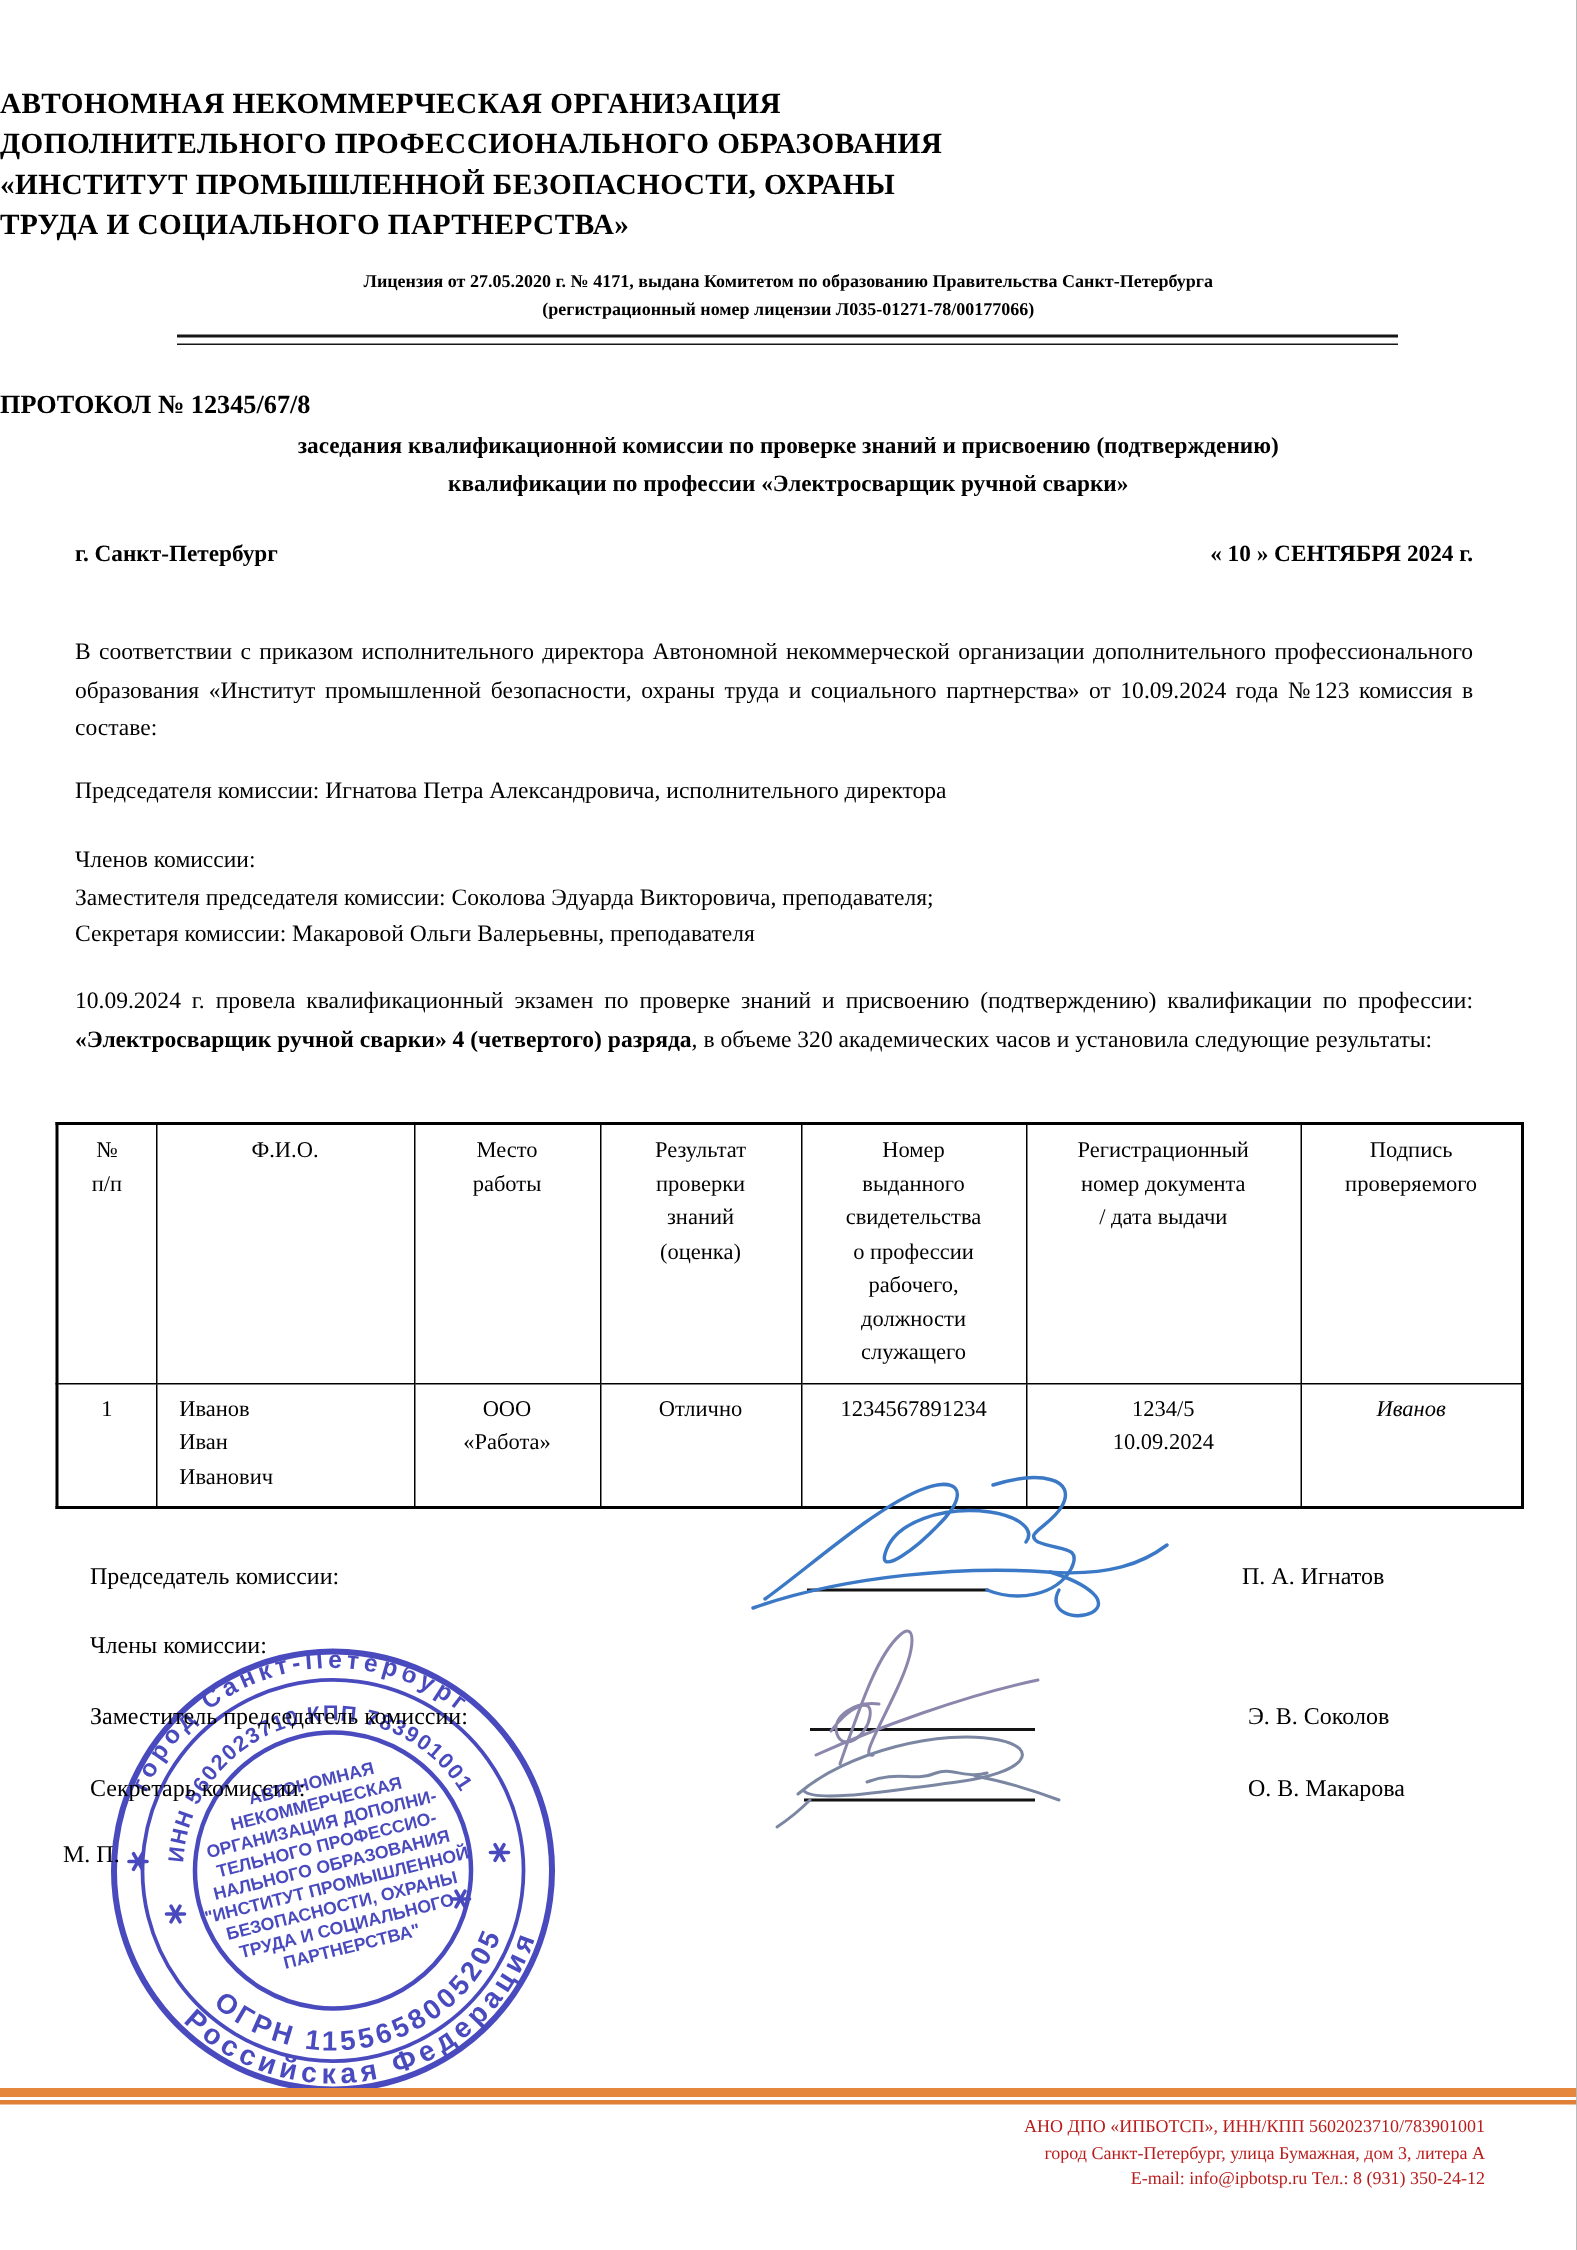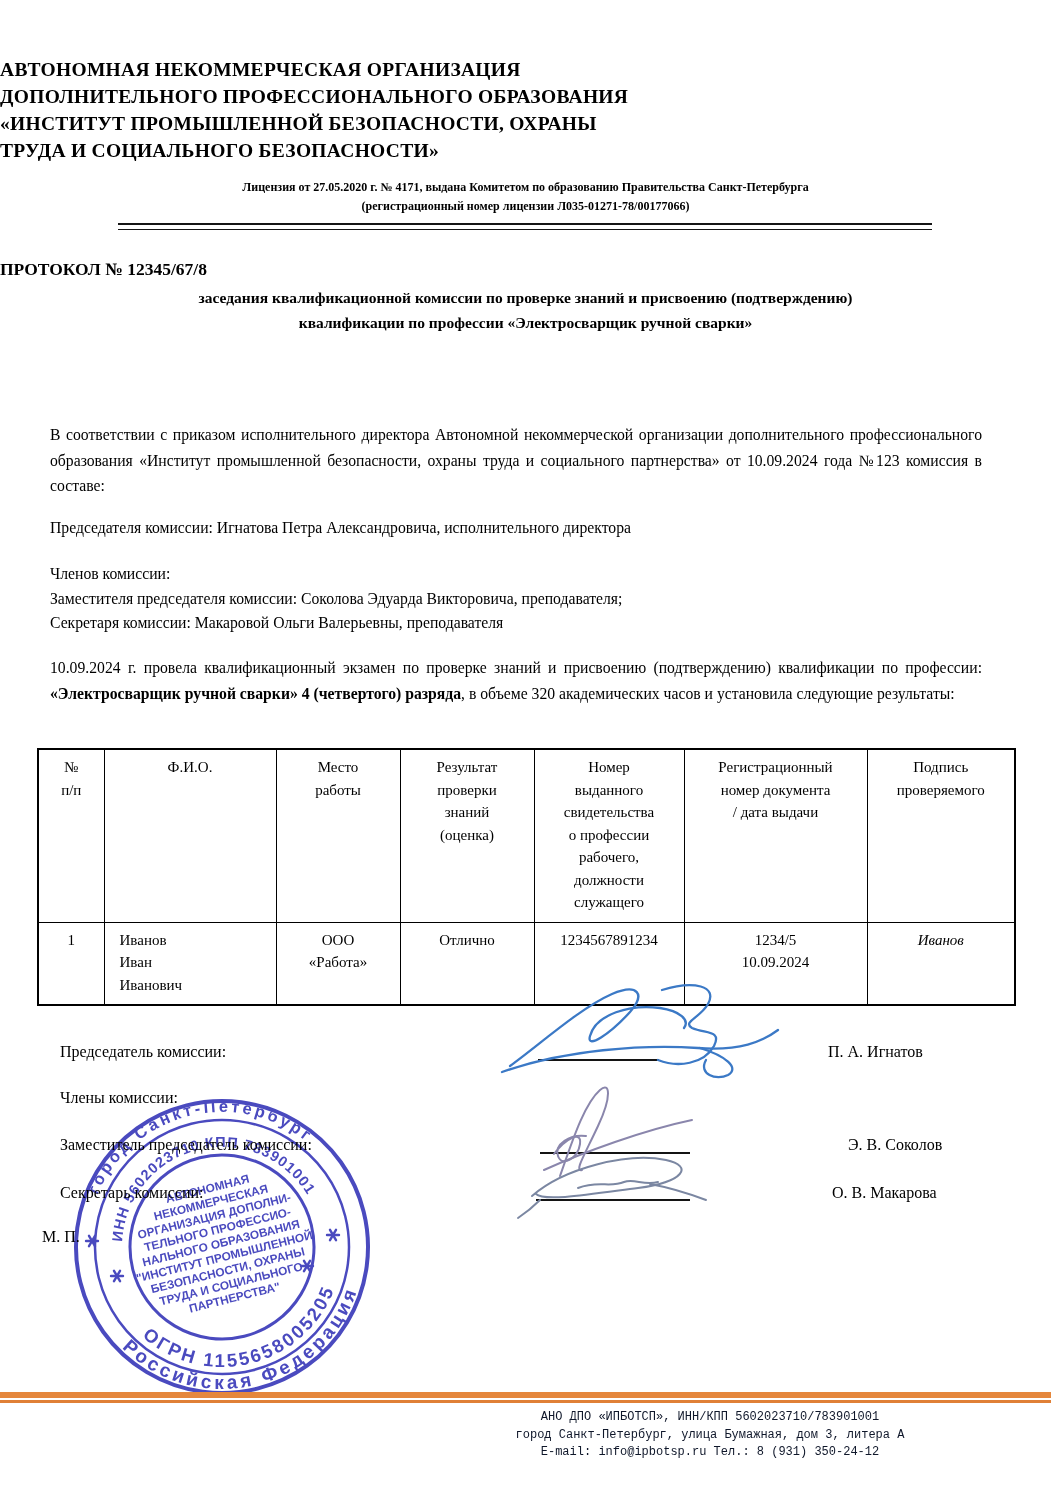--- a/index.html
+++ b/index.html
@@ -47,44 +47,48 @@
   .sig-label{font-size:16px;}
   .sig-name{font-size:16px;}
   .sig-line{height:2px;background:#141414;}
   .sgn{pointer-events:none;}
   
   .stamp{top:1094px;left:69px;mix-blend-mode:multiply;opacity:.93;}
   .stamp text{font-family:"Liberation Sans", sans-serif;font-weight:bold;fill:#3c3cba;}
   
   .stripe1{top:1392px;left:0;width:1051px;height:6px;background:#e5873c;}
   .stripe2{top:1400px;left:0;width:1051px;height:3px;background:#e08036;}
-  .footer-block{top:1409px;right:61px;width:560px;text-align:center;
-    font-family:Liberation Mono, monospace;font-size:12px;line-height:17.5px;color:#0f172a;}
+  .footer-block{top:1409px;right:61px;width:560px;text-align:right;
+    font-family:Liberation Serif, serif;font-size:12px;line-height:17.5px;color:#b91c1c;}
 </style>
 </head>
 <body>
 
 <div class="page">
 
   <div class="abs org-header">
     <div>АВТОНОМНАЯ НЕКОММЕРЧЕСКАЯ ОРГАНИЗАЦИЯ</div>
     <div>ДОПОЛНИТЕЛЬНОГО ПРОФЕССИОНАЛЬНОГО ОБРАЗОВАНИЯ</div>
     <div>«ИНСТИТУТ ПРОМЫШЛЕННОЙ БЕЗОПАСНОСТИ, ОХРАНЫ</div>
-    <div>ТРУДА И СОЦИАЛЬНОГО БЕЗОПАСНОСТИ»</div>
+    <div>ТРУДА И СОЦИАЛЬНОГО ПАРТНЕРСТВА»</div>
   </div>
   <div class="abs license">
     <div>Лицензия от 27.05.2020 г. № 4171, выдана Комитетом по образованию Правительства Санкт-Петербурга</div>
     <div>(регистрационный номер лицензии Л035-01271-78/00177066)</div>
   </div>
   <div class="abs header-rule"></div>
 
   <div class="abs protocol-title">ПРОТОКОЛ № 12345/67/8</div>
   <div class="abs subtitle">
     <div>заседания квалификационной комиссии по проверке знаний и присвоению (подтверждению)</div>
     <div>квалификации по профессии «Электросварщик ручной сварки»</div>
+  </div>
+  <div class="abs city-date">
+    <span>г. Санкт-Петербург</span>
+    <span>« 10 » СЕНТЯБРЯ 2024 г.</span>
   </div>
 
   <div class="abs para p1">В соответствии с приказом исполнительного директора Автономной некоммерческой организации дополнительного профессионального образования «Институт промышленной безопасности, охраны труда и социального партнерства» от 10.09.2024 года №123 комиссия в составе:</div>
   <div class="abs line-single l-chair">Председателя комиссии: Игнатова Петра Александровича, исполнительного директора</div>
   <div class="abs line-single l-deputy">Заместителя председателя комиссии: Соколова Эдуарда Викторовича, преподавателя;</div>
   <div class="abs line-single l-members">Членов комиссии:</div>
   <div class="abs line-single l-secret">Секретаря комиссии: Макаровой Ольги Валерьевны, преподавателя</div>
   <div class="abs para p2"><span>10.09.2024 г. провела квалификационный экзамен по проверке знаний и присвоению (подтверждению) квалификации по профессии: </span><span class="bold">«Электросварщик ручной сварки» 4 (четвертого) разряда</span><span>, в объеме 320 академических часов и установила следующие результаты:</span></div>
 
   <table class="results-table">
@@ -140,21 +144,21 @@
   </table>
 
   <div class="abs sig-label" style="top:1043px;left:60px;">Председатель комиссии:</div>
   <div class="abs sig-line" style="top:1059px;left:538px;width:121px;"></div>
   <div class="abs sig-name" style="top:1043px;left:828px;">П. А. Игнатов</div>
 
   <div class="abs sig-label" style="top:1089px;left:60px;">Члены комиссии:</div>
 
   <div class="abs sig-label" style="top:1136px;left:60px;">Заместитель председатель комиссии:</div>
   <div class="abs sig-line" style="top:1152px;left:540px;width:150px;"></div>
-  <div class="abs sig-name" style="top:1136px;left:832px;margin-left:16px;">Э. В. Соколов</div>
+  <div class="abs sig-name" style="top:1136px;left:832px;">Э. В. Соколов</div>
 
   <div class="abs sig-label" style="top:1184px;left:60px;">Секретарь комиссии:</div>
   <div class="abs sig-line" style="top:1199px;left:536px;width:154px;"></div>
   <div class="abs sig-name" style="top:1184px;left:832px;">О. В. Макарова</div>
 
   <div class="abs sig-label" style="top:1228px;left:42px;">М. П.</div>
 
   <svg class="abs sgn" style="top:980px;left:494px;" width="300" height="110" viewBox="0 0 300 110">
     <g fill="none" stroke="#3b79c6" stroke-width="2.3" stroke-linecap="round">
       <path d="M 16 86 C 44 66 86 28 118 14 C 144 3 152 14 136 32 C 116 54 92 70 96 56 C 102 34 136 24 166 28 C 186 31 196 40 190 48"></path>

